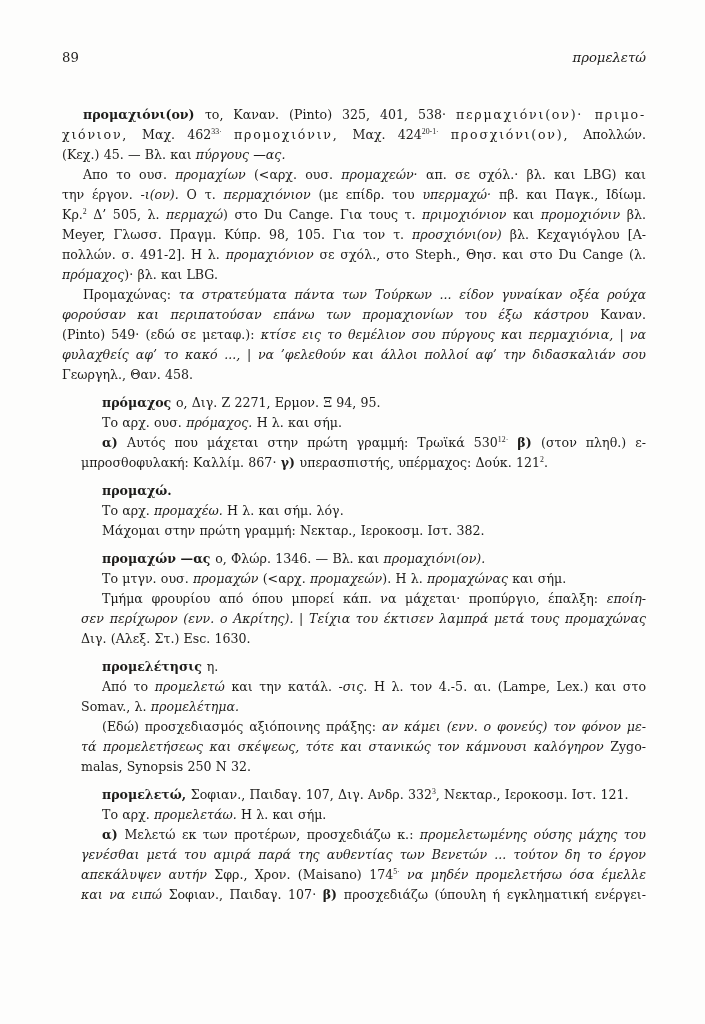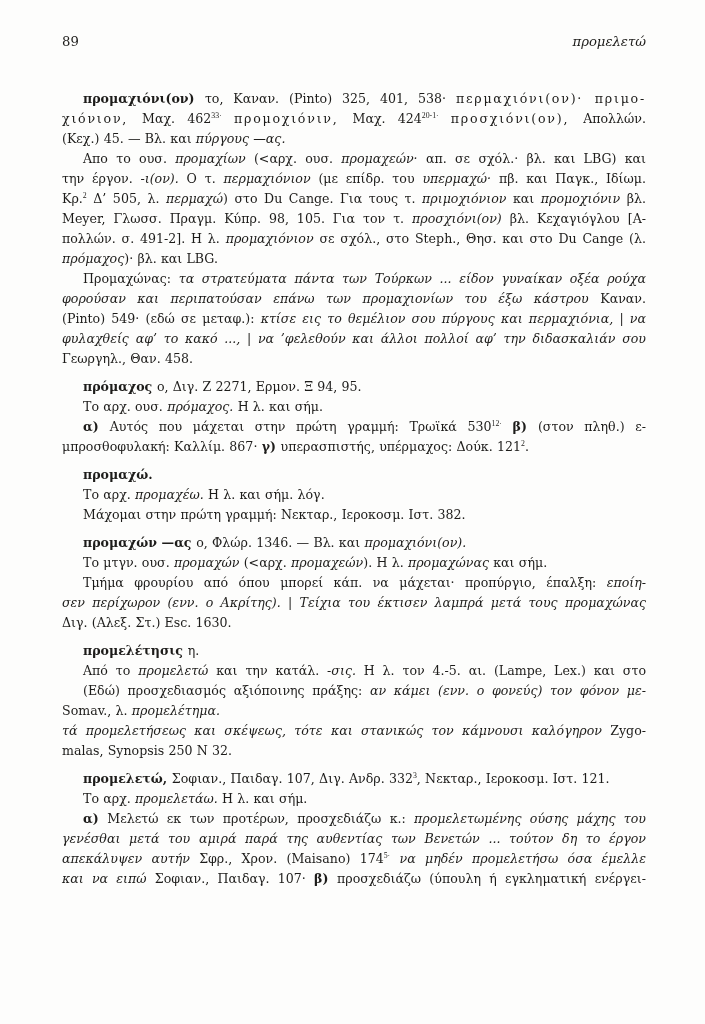--- a/index.html
+++ b/index.html
@@ -12,34 +12,34 @@
     position: relative;
     width: 705px;
     height: 1024px;
     background: #fdfdfc;
     color: #1d1c1a;
     overflow: hidden;
   }
   .content {
     position: absolute;
     left: 62px;
-    top: 32px;
+    top: 48px;
     width: 584px;
   }
   .page-header {
     display: flex;
     justify-content: space-between;
     align-items: baseline;
     font-size: 13.2px;
     line-height: 20px;
     margin-bottom: 37px;
   }
   .running-head { font-style: italic; }
   .entries { font-size: 12.6px; line-height: 20px; }
-  .entry + .entry { margin-top: 8px; }
+  .entry + .entry { margin-top: 8px; margin-left: 19px; }
   .line {
     min-height: 20px;
     text-align: left;
     word-spacing: 0.02em;
   }
   .line.j {
     text-align: justify;
     text-align-last: justify;
     text-justify: inter-word;
   }
@@ -95,22 +95,22 @@
         <div class="entry">
           <div class="line ind"><span class="b">προμαχών —ας </span><span>ο, Φλώρ. 1346. — Βλ. και </span><span class="i">προμαχιόνι(ον).</span></div>
           <div class="line ind"><span>Το μτγν. ουσ. </span><span class="i">προμαχών </span><span>(&lt;αρχ. </span><span class="i">προμαχεών</span><span>). Η λ. </span><span class="i">προμαχώνας </span><span>και σήμ.</span></div>
           <div class="line j ind"><span>Τμήμα φρουρίου από όπου μπορεί κάπ. να μάχεται· προπύργιο, έπαλξη: </span><span class="i">εποίη-</span></div>
           <div class="line j"><span class="i">σεν περίχωρον (ενν. ο Ακρίτης). | Τείχια του έκτισεν λαμπρά μετά τους προμαχώνας</span></div>
           <div class="line"><span>Διγ. (Αλεξ. Στ.) Esc. 1630.</span></div>
         </div>
         <div class="entry">
           <div class="line ind"><span class="b">προμελέτησις </span><span>η.</span></div>
           <div class="line j ind"><span>Από το </span><span class="i">προμελετώ </span><span>και την κατάλ. </span><span class="i">-σις. </span><span>Η λ. τον 4.-5. αι. (Lampe, Lex.) και στο</span></div>
+          <div class="line"><span>Somav., λ. </span><span class="i">προμελέτημα.</span></div>
           <div class="line j ind"><span>(Εδώ) προσχεδιασμός αξιόποινης πράξης: </span><span class="i">αν κάμει (ενν. ο φονεύς) τον φόνον με-</span></div>
-          <div class="line"><span>Somav., λ. </span><span class="i">προμελέτημα.</span></div>
           <div class="line j"><span class="i">τά προμελετήσεως και σκέψεως, τότε και στανικώς τον κάμνουσι καλόγηρον </span><span>Zygo-</span></div>
           <div class="line"><span>malas, Synopsis 250 N 32.</span></div>
         </div>
         <div class="entry">
           <div class="line ind"><span class="b">προμελετώ, </span><span>Σοφιαν., Παιδαγ. 107, Διγ. Ανδρ. 332</span><span class="sup">3</span><span>, Νεκταρ., Ιεροκοσμ. Ιστ. 121.</span></div>
           <div class="line ind"><span>Το αρχ. </span><span class="i">προμελετάω. </span><span>Η λ. και σήμ.</span></div>
           <div class="line j ind"><span class="b">α) </span><span>Μελετώ εκ των προτέρων, προσχεδιάζω κ.: </span><span class="i">προμελετωμένης ούσης μάχης του</span></div>
           <div class="line j"><span class="i">γενέσθαι μετά του αμιρά παρά της αυθεντίας των Βενετών ... τούτον δη το έργον</span></div>
           <div class="line j"><span class="i">απεκάλυψεν αυτήν </span><span>Σφρ., Χρον. (Maisano) 174</span><span class="sup">5·</span><span> </span><span class="i">να μηδέν προμελετήσω όσα έμελλε</span></div>
           <div class="line j"><span class="i">και να ειπώ </span><span>Σοφιαν., Παιδαγ. 107· </span><span class="b">β) </span><span>προσχεδιάζω (ύπουλη ή εγκληματική ενέργει-</span></div>

